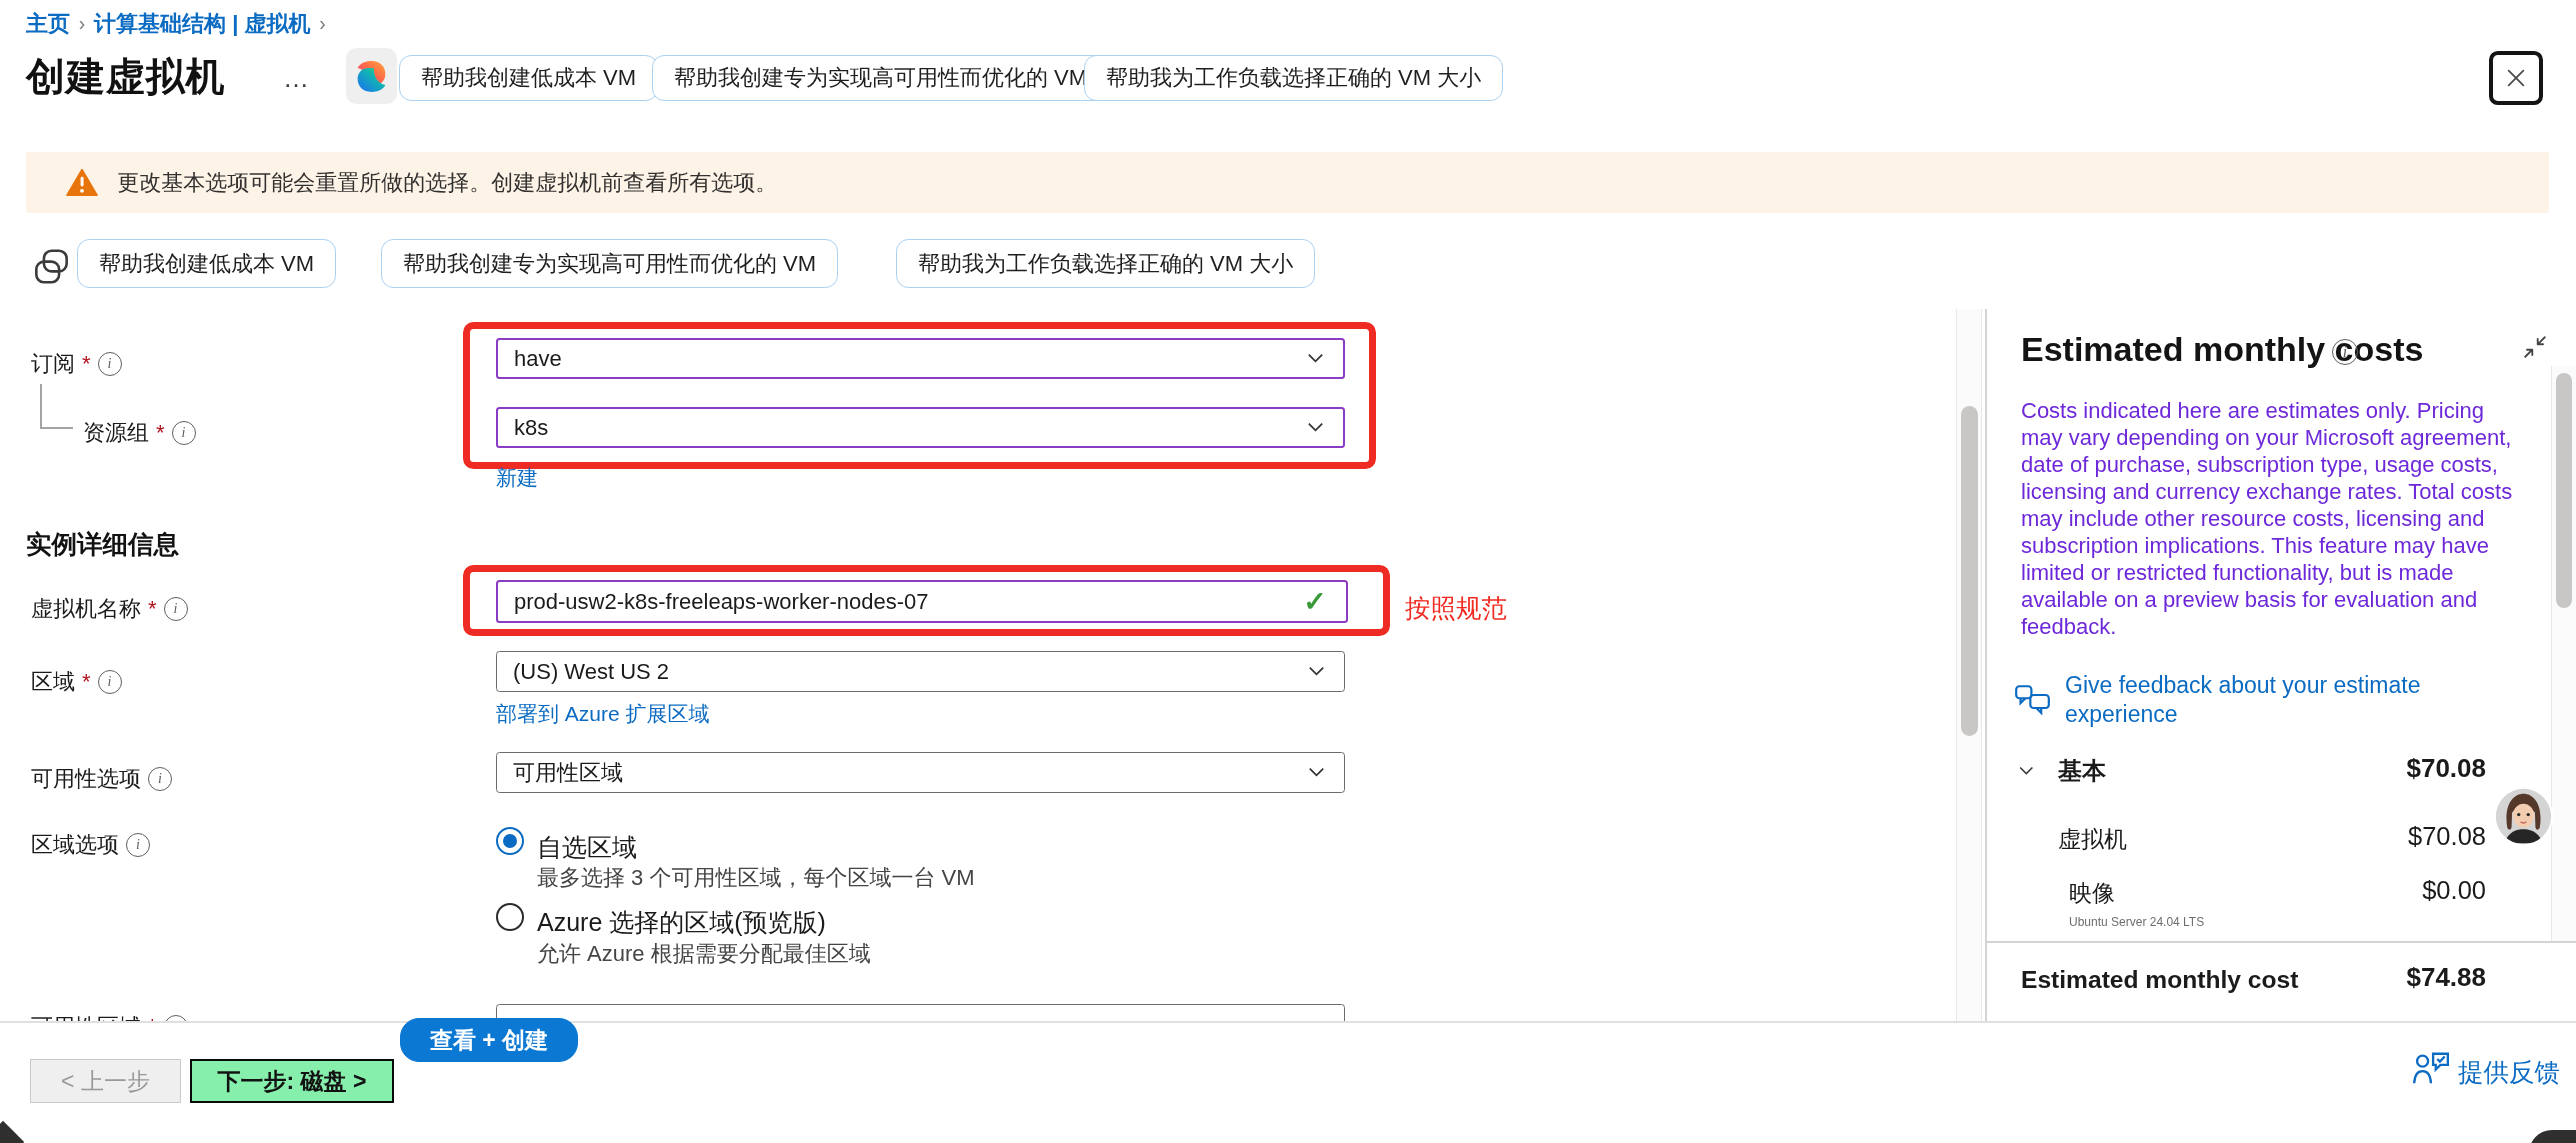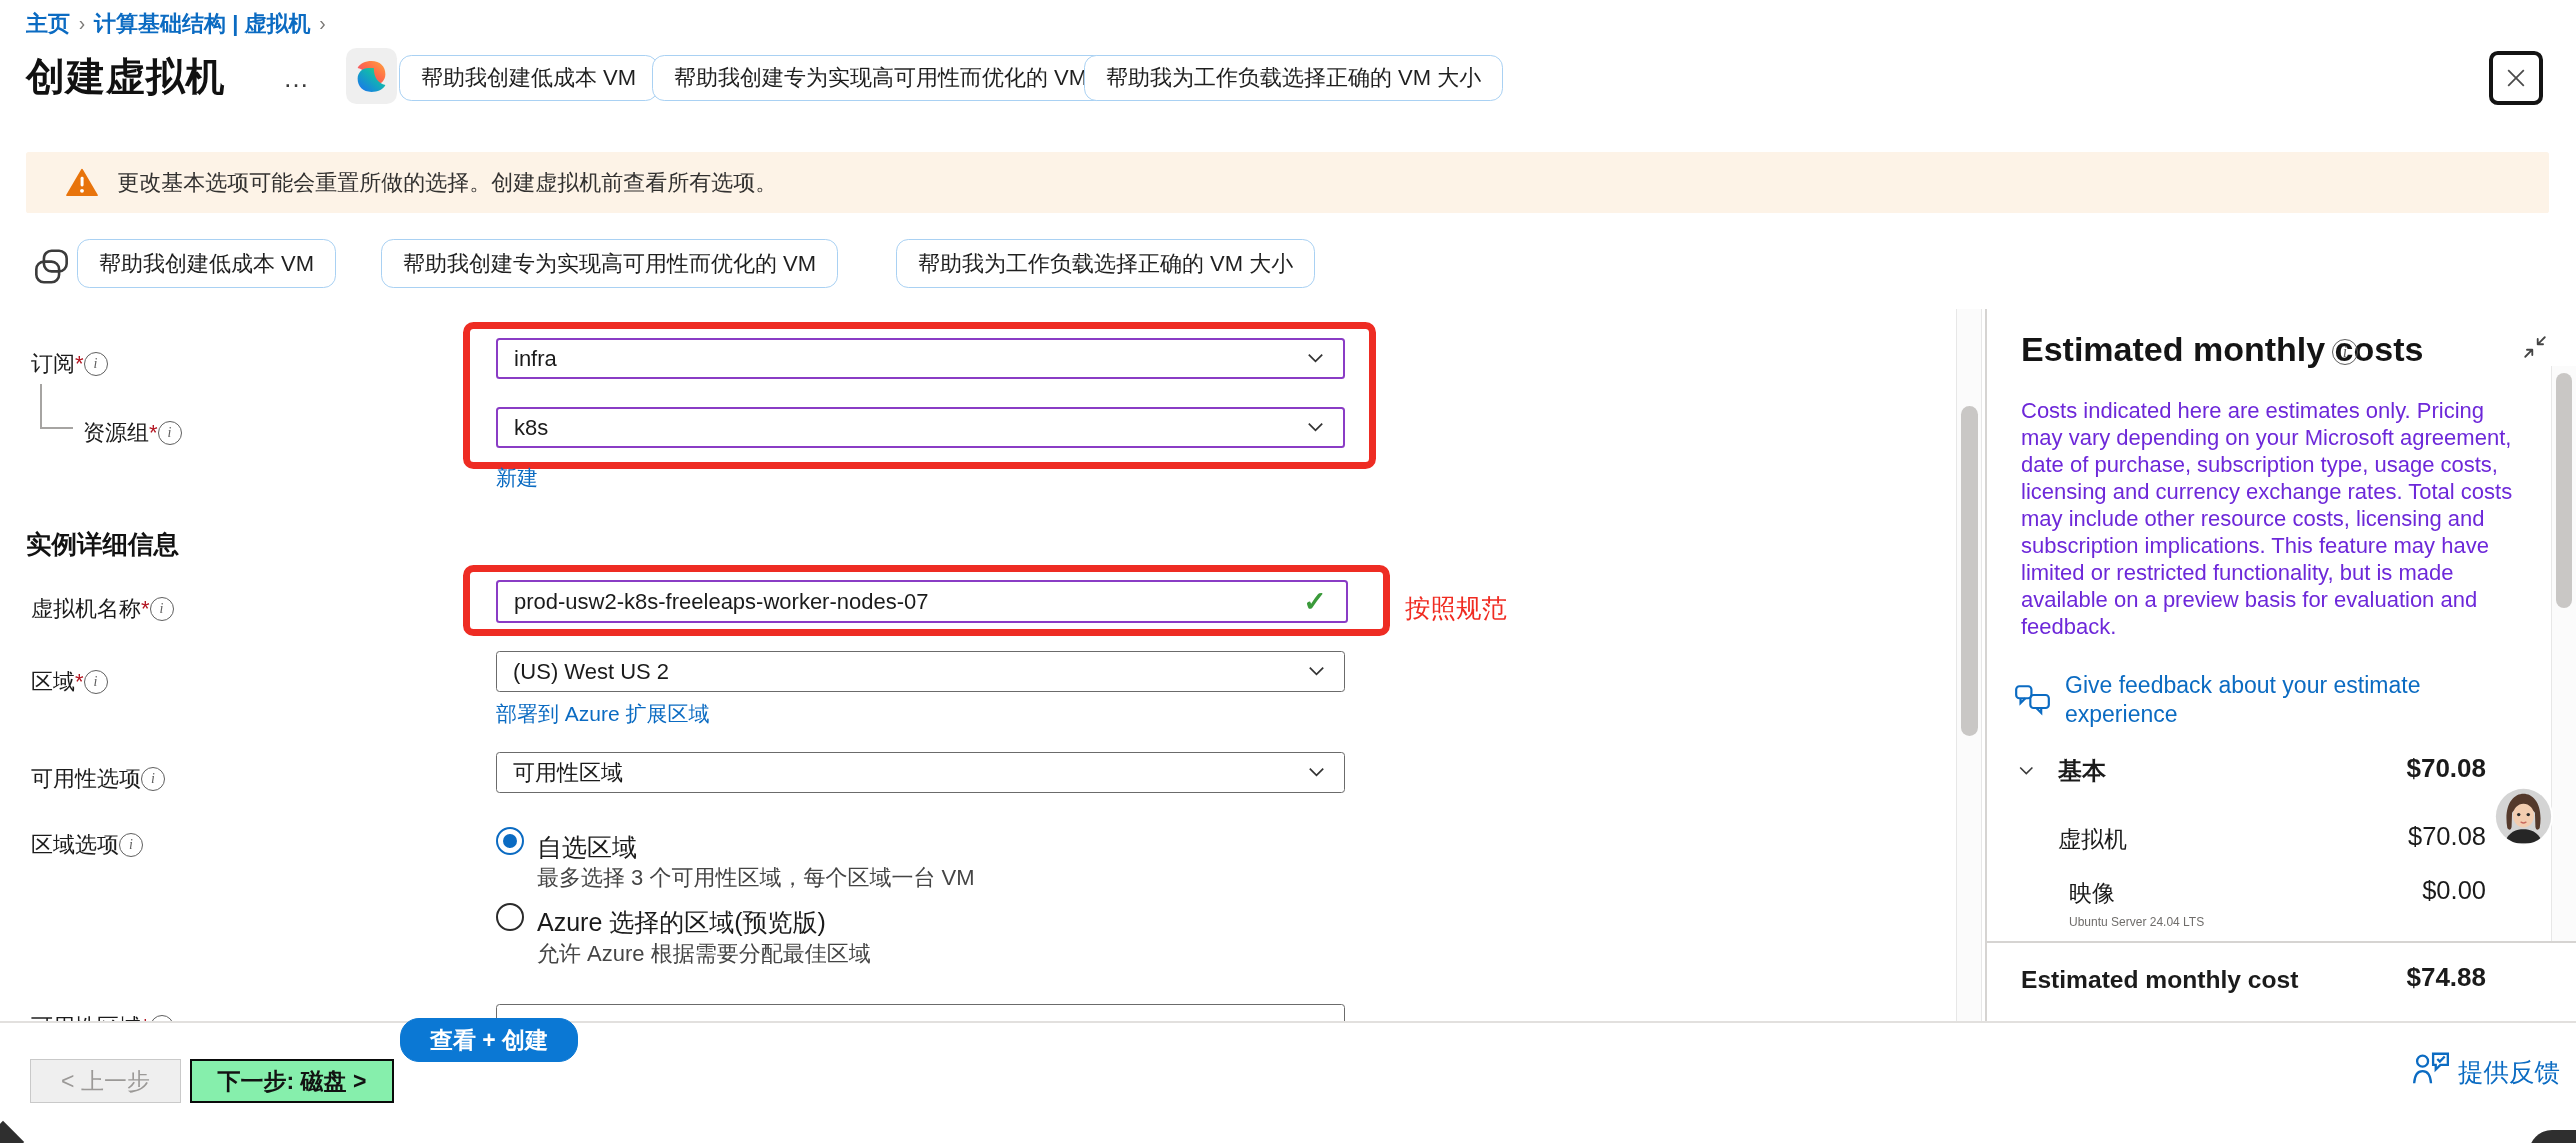--- a/index.html
+++ b/index.html
@@ -13,21 +13,21 @@
   .page-title{font-size:39px;font-weight:700;color:#111;letter-spacing:0.9px;}
   .ellipsis{font-size:26px;color:#3b3b3b;letter-spacing:2.6px;}
   .copilot-btn{width:51px;height:56px;background:#efefef;border-radius:10.5px;display:flex;align-items:center;justify-content:center;cursor:pointer;}
   .pill{background:#fff;border:1.8px solid #a9d1f3;border-radius:12.3px;height:44px;display:flex;align-items:center;padding:0 21px;font-size:22px;color:#1f1f1f;white-space:nowrap;cursor:pointer;}
   .pill.r2{height:47px;}
   .close-btn{width:54px;height:54px;border:4.4px solid #141414;border-radius:8.8px;background:#fff;display:flex;align-items:center;justify-content:center;cursor:pointer;box-sizing:border-box;}
   
   .banner{left:26px;top:152px;width:2523px;height:61px;background:#fdf3e7;border-radius:2.6px;display:flex;align-items:center;}
   .banner-text{font-size:22px;color:#323130;margin-left:19.3px;}
   
-  .lbl{font-size:22px;color:#1b1b1b;white-space:nowrap;display:flex;align-items:center;}
+  .lbl{font-size:22px;color:#1b1b1b;white-space:nowrap;display:flex;align-items:center;gap:7px;}
   .req{color:#b21420;font-size:22px;}
   .info-i{width:24px;height:24px;border:1.8px solid #5f5f5f;border-radius:50%;display:inline-flex;align-items:center;justify-content:center;font-size:14px;color:#5f5f5f;font-family:"Liberation Serif",serif;font-style:italic;box-sizing:border-box;}
   .dd{background:#fff;border:1.8px solid #6b6b6b;border-radius:3.5px;height:41px;width:849px;display:flex;align-items:center;box-sizing:border-box;cursor:pointer;position:absolute;}
   .dd.purple{border:2.6px solid #8a3cc5;}
   .dd-text{font-size:22px;padding-left:16px;color:#1b1b1b;flex:1;white-space:nowrap;overflow:hidden;}
   .chev{margin-right:16px;flex:none;}
   .red-annot{border:7px solid #ee2c23;border-radius:10.5px;box-sizing:border-box;pointer-events:none;}
   .link{color:#0b6bc2;font-size:21px;cursor:pointer;white-space:nowrap;}
   .section-h{font-size:25.5px;font-weight:700;color:#121212;}
   .treeline{background:#a6a4a2;}
@@ -138,21 +138,21 @@
   </div>
   <div class="abs treeline" style="left:40px;top:384px;width:1.8px;height:44px;"></div>
   <div class="abs treeline" style="left:40px;top:427px;width:33px;height:1.8px;"></div>
   <div class="abs lbl" style="left:83px;top:418px;">
     <span>资源组</span>
     <span class="req">*</span>
     <span class="info-i">i</span>
   </div>
 
   <div class="dd purple" style="left:496px;top:338px;">
-    <span class="dd-text">infra</span>
+    <span class="dd-text">have</span>
     <span class="chev">
       <svg width="23" height="23" viewBox="0 0 24 24">
           <path d="M5 9 L12 16 L19 9" stroke="#333" stroke-width="1.8" fill="none"></path>
         </svg>
     </span>
   </div>
   <div class="dd purple" style="left:496px;top:407px;">
     <span class="dd-text">k8s</span>
     <span class="chev">
       <svg width="23" height="23" viewBox="0 0 24 24">

